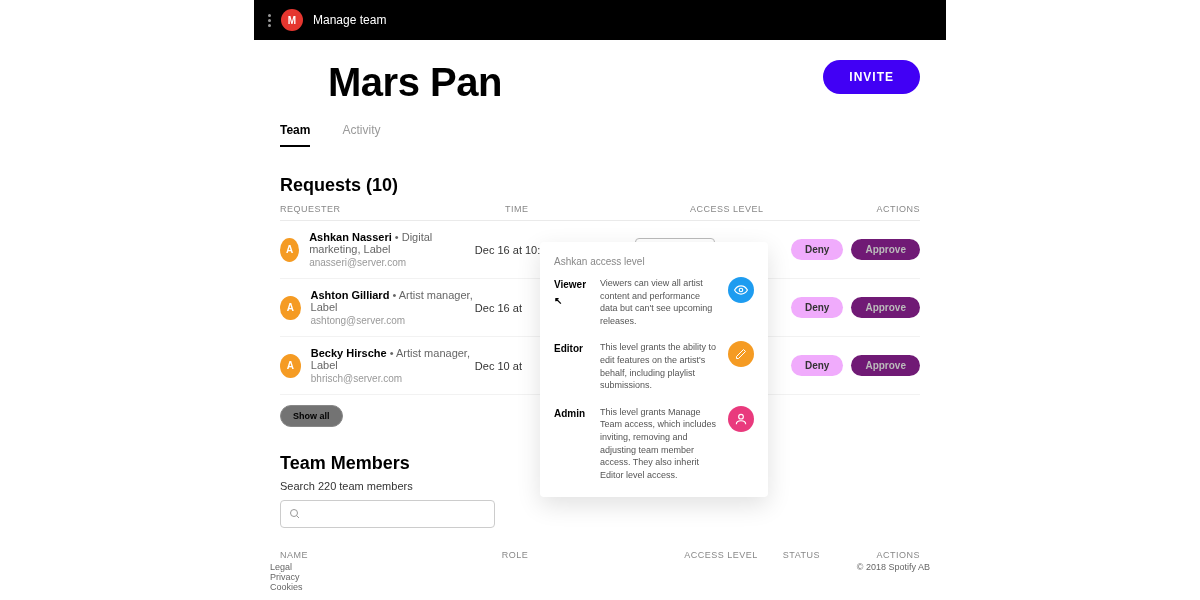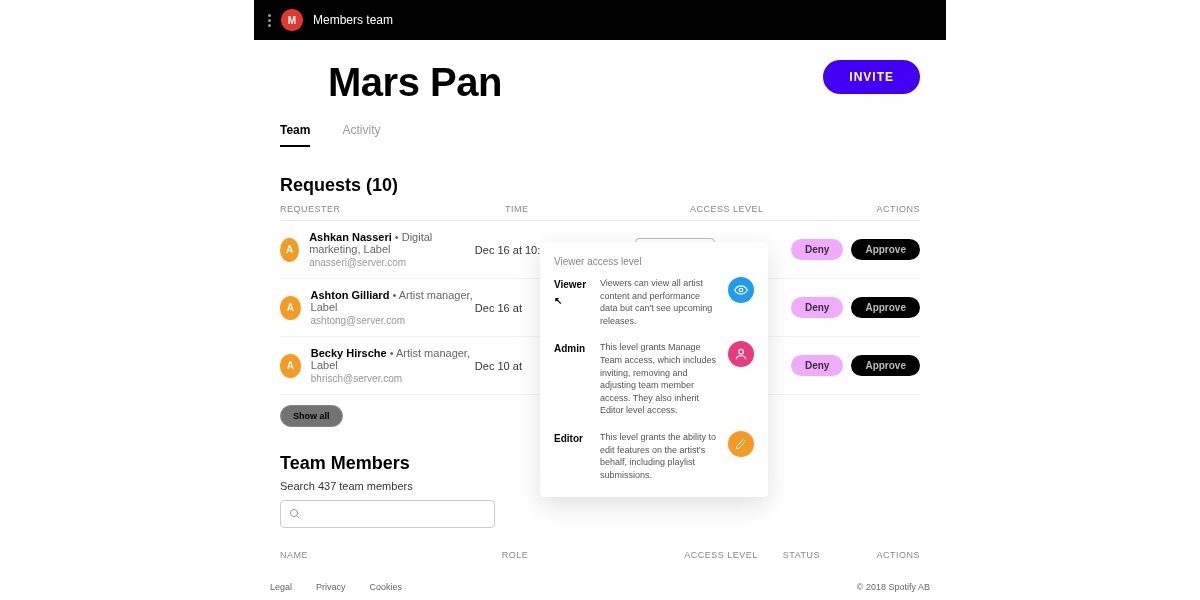--- a/index.html
+++ b/index.html
@@ -31,27 +31,27 @@
 .pink { background: #e93a7d; }
 .name-line { font-size: 11px; font-weight: 600; }
 .meta { color: #666; font-weight: 400; }
 .email { font-size: 10px; color: #999; margin-top: 2px; }
 .time-cell { width: 185px; font-size: 11px; color: #333; }
 .access-cell { width: 180px; }
 .select-box { border: 1px solid #bbb; border-radius: 4px; padding: 5px 8px; font-size: 10px; color: #999; display: flex; justify-content: space-between; align-items: center; width: 80px; }
 .actions-cell { flex: 1; display: flex; justify-content: flex-end; gap: 8px; }
 .pill { border: none; border-radius: 999px; padding: 5px 14px; font-size: 10px; font-weight: 600; cursor: pointer; }
 .deny { background: #f0abfc; color: #333; }
-.approve { background: #000000; color: #bbb; cursor: default; }
+.approve { background: #701a75; color: #bbb; cursor: default; }
 .show-all { border: 1px solid #888; background: #737373; border-radius: 999px; padding: 5px 12px; font-size: 9px; font-weight: 600; margin-top: 10px; cursor: pointer; }
 .subtext { font-size: 11px; color: #333; margin-top: 6px; }
 .search { border: 1px solid #ccc; border-radius: 4px; height: 28px; width: 215px; margin-top: 8px; display: flex; align-items: center; padding: 0 8px; }
 .search svg { width: 12px; height: 12px; }
 .footer { position: absolute; left: 270px; right: 270px; bottom: 8px; display: flex; justify-content: space-between; font-size: 9px; color: #666; }
-.footer .links { display: flex; gap: 24px; }
+.footer .links { display: flex; gap: 0; flex-direction: column; }
 .dropdown { position: absolute; left: 540px; top: 242px; width: 228px; background: #fff; border-radius: 4px; box-shadow: 0 8px 24px rgba(0,0,0,0.12); padding: 14px 14px 16px; z-index: 10; }
 .dropdown-title { font-size: 10px; color: #888; margin-bottom: 10px; }
 .dd-row { display: flex; align-items: flex-start; gap: 10px; margin-bottom: 14px; }
 .dd-row:last-child { margin-bottom: 0; }
 .dd-label { width: 36px; font-size: 10px; font-weight: 700; padding-top: 2px; position: relative; }
 .dd-desc { flex: 1; font-size: 9px; line-height: 1.4; color: #555; }
 .dd-icon { width: 26px; height: 26px; border-radius: 50%; display: flex; align-items: center; justify-content: center; flex-shrink: 0; }
 .blue { background: #1e9cf0; }
 .cursor-sm { position: absolute; left: 0; top: 18px; font-size: 10px; }
 </style>
@@ -60,21 +60,21 @@
 
 <div class="page">
 
   <div class="topbar">
     <div class="dots">
         <span></span>
         <span></span>
         <span></span>
       </div>
     <div class="avatar-sm">M</div>
-    <div class="topbar-title">Members team</div>
+    <div class="topbar-title">Manage team</div>
   </div>
 
   <div class="content">
     <div class="header-row">
       <h1>Mars Pan</h1>
       <button class="invite-btn">INVITE</button>
     </div>
 
     <div class="tabs">
       <div class="tab active">Team</div>
@@ -143,71 +143,71 @@
     <div class="actions-cell">
       <button class="pill deny">Deny</button>
       <button class="pill approve">Approve</button>
     </div>
         </div>
       </div>
 
     <button class="show-all">Show all</button>
 
     <h2 style="margin-top:26px">Team Members</h2>
-    <div class="subtext">Search 437 team members</div>
+    <div class="subtext">Search 220 team members</div>
     <div class="search">
       <svg viewBox="0 0 24 24" fill="none" stroke="#999" stroke-width="2">
           <circle cx="10" cy="10" r="7"></circle>
           <line x1="20" y1="20" x2="15" y2="15"></line>
         </svg>
     </div>
 
     <div class="table-head" style="margin-top:22px">
       <div class="col-req">NAME</div>
       <div class="col-time">ROLE</div>
       <div style="width:100px">ACCESS LEVEL</div>
       <div class="col-status">STATUS</div>
       <div class="col-actions">ACTIONS</div>
     </div>
 
     
   </div>
 
   <div class="dropdown">
-    <div class="dropdown-title">Viewer access level</div>
+    <div class="dropdown-title">Ashkan access level</div>
     <div id="dd-body">
         <div class="dd-row">
     <div class="dd-label">Viewer<span class="cursor-sm">↖</span></div>
     <div class="dd-desc">Viewers can view all artist content and performance data but can't see upcoming releases.</div>
     <div class="dd-icon blue">
             <svg width="14" height="14" viewBox="0 0 24 24" fill="none" stroke="#fff" stroke-width="2">
               <path d="M1 12s4-7 11-7 11 7 11 7-4 7-11 7S1 12 1 12z"></path>
               <circle cx="12" cy="12" r="3"></circle>
             </svg>
           </div>
         </div>
         <div class="dd-row">
+    <div class="dd-label">Editor</div>
+    <div class="dd-desc">This level grants the ability to edit features on the artist's behalf, including playlist submissions.</div>
+    <div class="dd-icon orange">
+            <svg width="12" height="12" viewBox="0 0 24 24" fill="none" stroke="#fff" stroke-width="2">
+              <path d="M17 3l4 4L7 21H3v-4L17 3z"></path>
+            </svg>
+          </div>
+        </div>
+        <div class="dd-row">
     <div class="dd-label">Admin</div>
     <div class="dd-desc">This level grants Manage Team access, which includes inviting, removing and adjusting team member access. They also inherit Editor level access.</div>
     <div class="dd-icon pink">
             <svg width="14" height="14" viewBox="0 0 24 24" fill="none" stroke="#fff" stroke-width="2">
               <circle cx="12" cy="8" r="4"></circle>
               <path d="M4 21c0-4 4-6 8-6s8 2 8 6"></path>
             </svg>
           </div>
         </div>
-        <div class="dd-row">
-    <div class="dd-label">Editor</div>
-    <div class="dd-desc">This level grants the ability to edit features on the artist's behalf, including playlist submissions.</div>
-    <div class="dd-icon orange">
-            <svg width="12" height="12" viewBox="0 0 24 24" fill="none" stroke="#fff" stroke-width="2">
-              <path d="M17 3l4 4L7 21H3v-4L17 3z"></path>
-            </svg>
-          </div>
-        </div>
       </div>
   </div>
 
   <div class="footer">
     <div class="links">
       <span>Legal</span>
       <span>Privacy</span>
       <span>Cookies</span>
     </div>
     <div>© 2018 Spotify AB</div>

